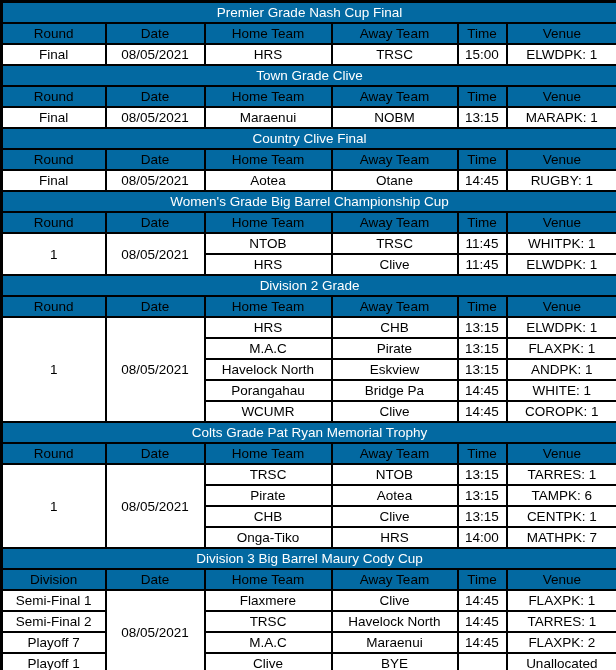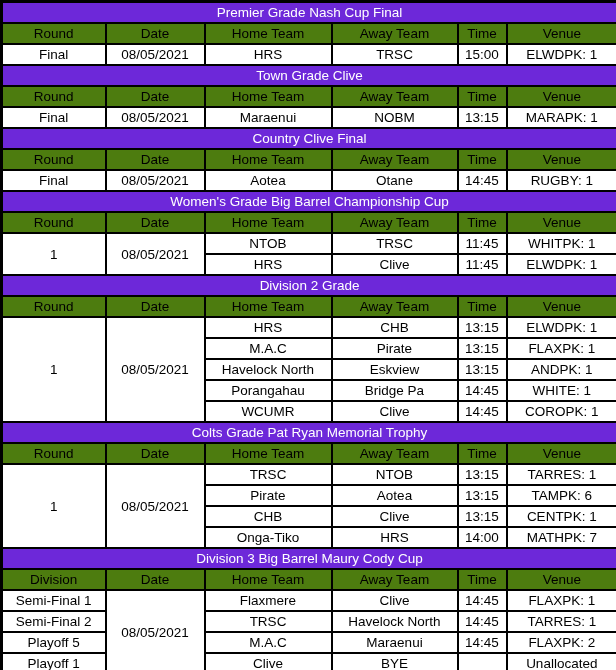--- a/index.html
+++ b/index.html
@@ -15,25 +15,25 @@
     text-align: center;
     vertical-align: middle;
     font-size: 13.5px;
     color: #000000;
     height: 19px;
     padding: 0 2px;
     overflow: hidden;
     white-space: nowrap;
   }
   table.fixtures td.title {
-    background: #6d28d9;
+    background: #0369a1;
     color: #ffffff;
   }
   table.fixtures td.header {
-    background: #4d7c0f;
+    background: #0369a1;
   }
 </style>
 </head>
 <body>
 
 <table class="fixtures">
   <colgroup>
     <col style="width:104px">
     <col style="width:99px">
     <col style="width:127px">
@@ -224,21 +224,21 @@
         <td>FLAXPK: 1</td>
       </tr>
       <tr>
         <td>Semi-Final 2</td>
         <td>TRSC</td>
         <td>Havelock North</td>
         <td>14:45</td>
         <td>TARRES: 1</td>
       </tr>
       <tr>
-        <td>Playoff 5</td>
+        <td>Playoff 7</td>
         <td>M.A.C</td>
         <td>Maraenui</td>
         <td>14:45</td>
         <td>FLAXPK: 2</td>
       </tr>
       <tr>
         <td>Playoff 1</td>
         <td>Clive</td>
         <td>BYE</td>
         <td></td>

